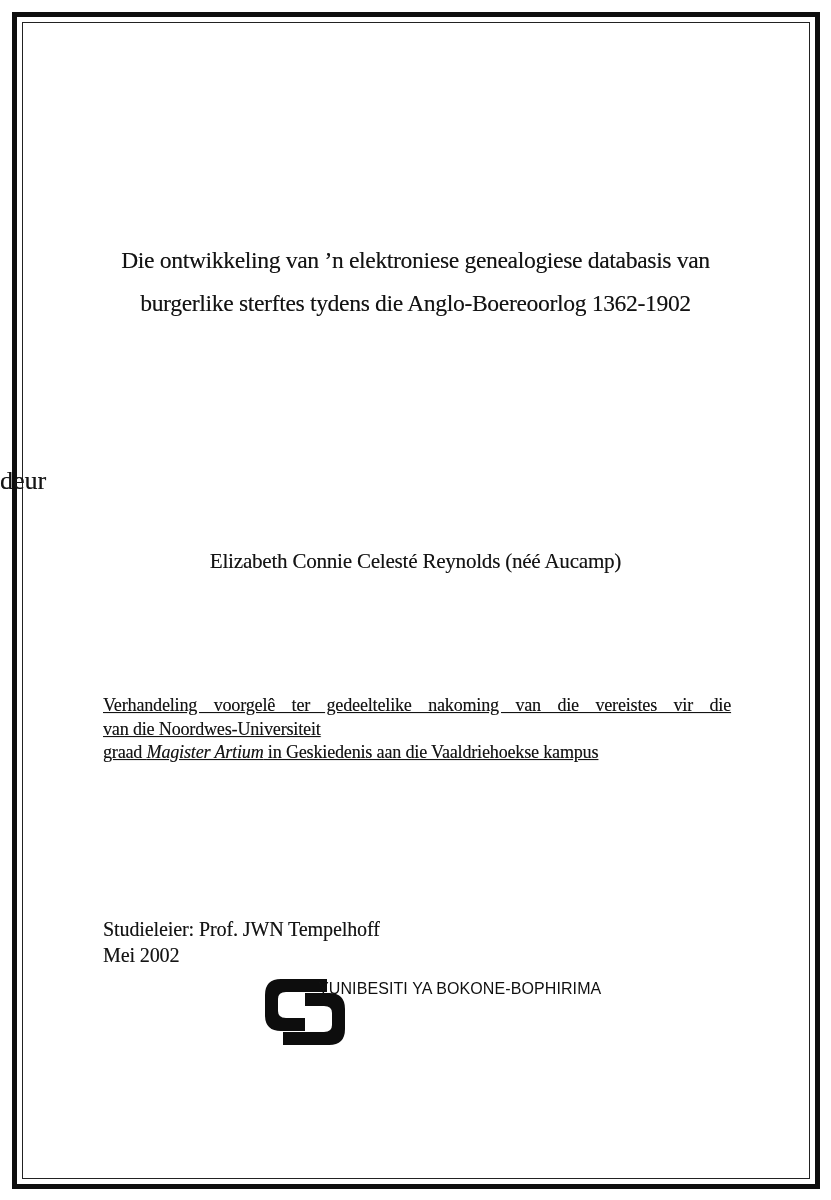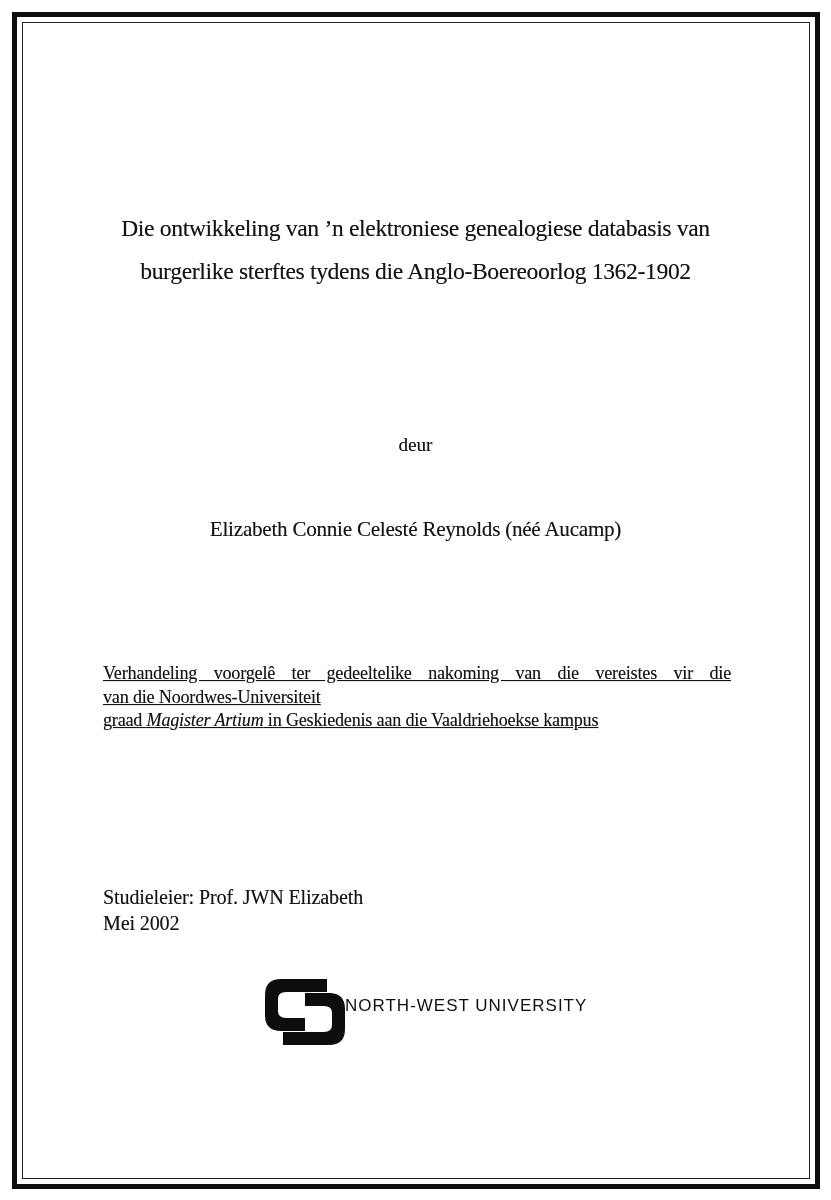--- a/index.html
+++ b/index.html
@@ -21,37 +21,37 @@
     left: 12px; top: 12px; right: 11px; bottom: 11px;
     border: 5px solid #0e0e0e;
   }
   .frame-inner {
     position: absolute;
     left: 22px; top: 22px; right: 21px; bottom: 21px;
     border: 1.6px solid #222222;
   }
   .scan-text {
     text-shadow: 0.2px 0.2px 0.35px rgba(0,0,0,0.45);
+    margin-top: 32px;
   }
   .thesis-title {
     position: absolute;
     left: 40px; right: 40px;
     top: 207px;
     text-align: center;
     font-size: 23.5px;
     letter-spacing: -0.3px;
     line-height: 43px;
     color: #131313;
   }
   .byline {
     position: absolute;
     left: 0; right: 0;
     top: 434px;
-    text-align: center;
-    font-size: 19px;
+    font-size: 26px;
   }
   .author {
     position: absolute;
     left: 0; right: 0;
     top: 517px;
     text-align: center;
     font-size: 21px;
     letter-spacing: -0.2px;
   }
   .submission {
@@ -110,24 +110,24 @@
 
   <div class="author scan-text">Elizabeth Connie Celesté Reynolds (néé Aucamp)</div>
 
   <div class="submission scan-text">
     <div class="justified">Verhandeling voorgelê ter gedeeltelike nakoming van die vereistes vir die</div>
     <div>van die Noordwes-Universiteit</div>
     <div><span>graad </span><span class="italic">Magister Artium</span><span> in Geskiedenis aan die Vaaldriehoekse kampus</span></div>
   </div>
 
   <div class="supervisor-block scan-text">
-    <div>Studieleier: Prof. JWN Elizabeth</div>
+    <div>Studieleier: Prof. JWN Tempelhoff</div>
     <div>Mei 2002</div>
   </div>
 
   <svg class="logo-mark" width="80" height="66" viewBox="0 0 80 66" aria-hidden="true">
     <path d="M16,0 H62 V13 H21 Q13,13 13,20 V32 Q13,39 21,39 H40 V52 H16 Q0,52 0,36 V16 Q0,0 16,0 Z" fill="#0d0d0d"></path>
     <path d="M64,66 H18 V53 H59 Q67,53 67,46 V34 Q67,27 59,27 H40 V14 H64 Q80,14 80,30 V50 Q80,66 64,66 Z" fill="#0d0d0d"></path>
   </svg>
 
-  <div class="logo-line logo-line-2">NORTH-WEST UNIVERSITY</div>
+  <div class="logo-line logo-line-1">YUNIBESITI YA BOKONE-BOPHIRIMA</div>
 
 </div>
 
 </body></html>

